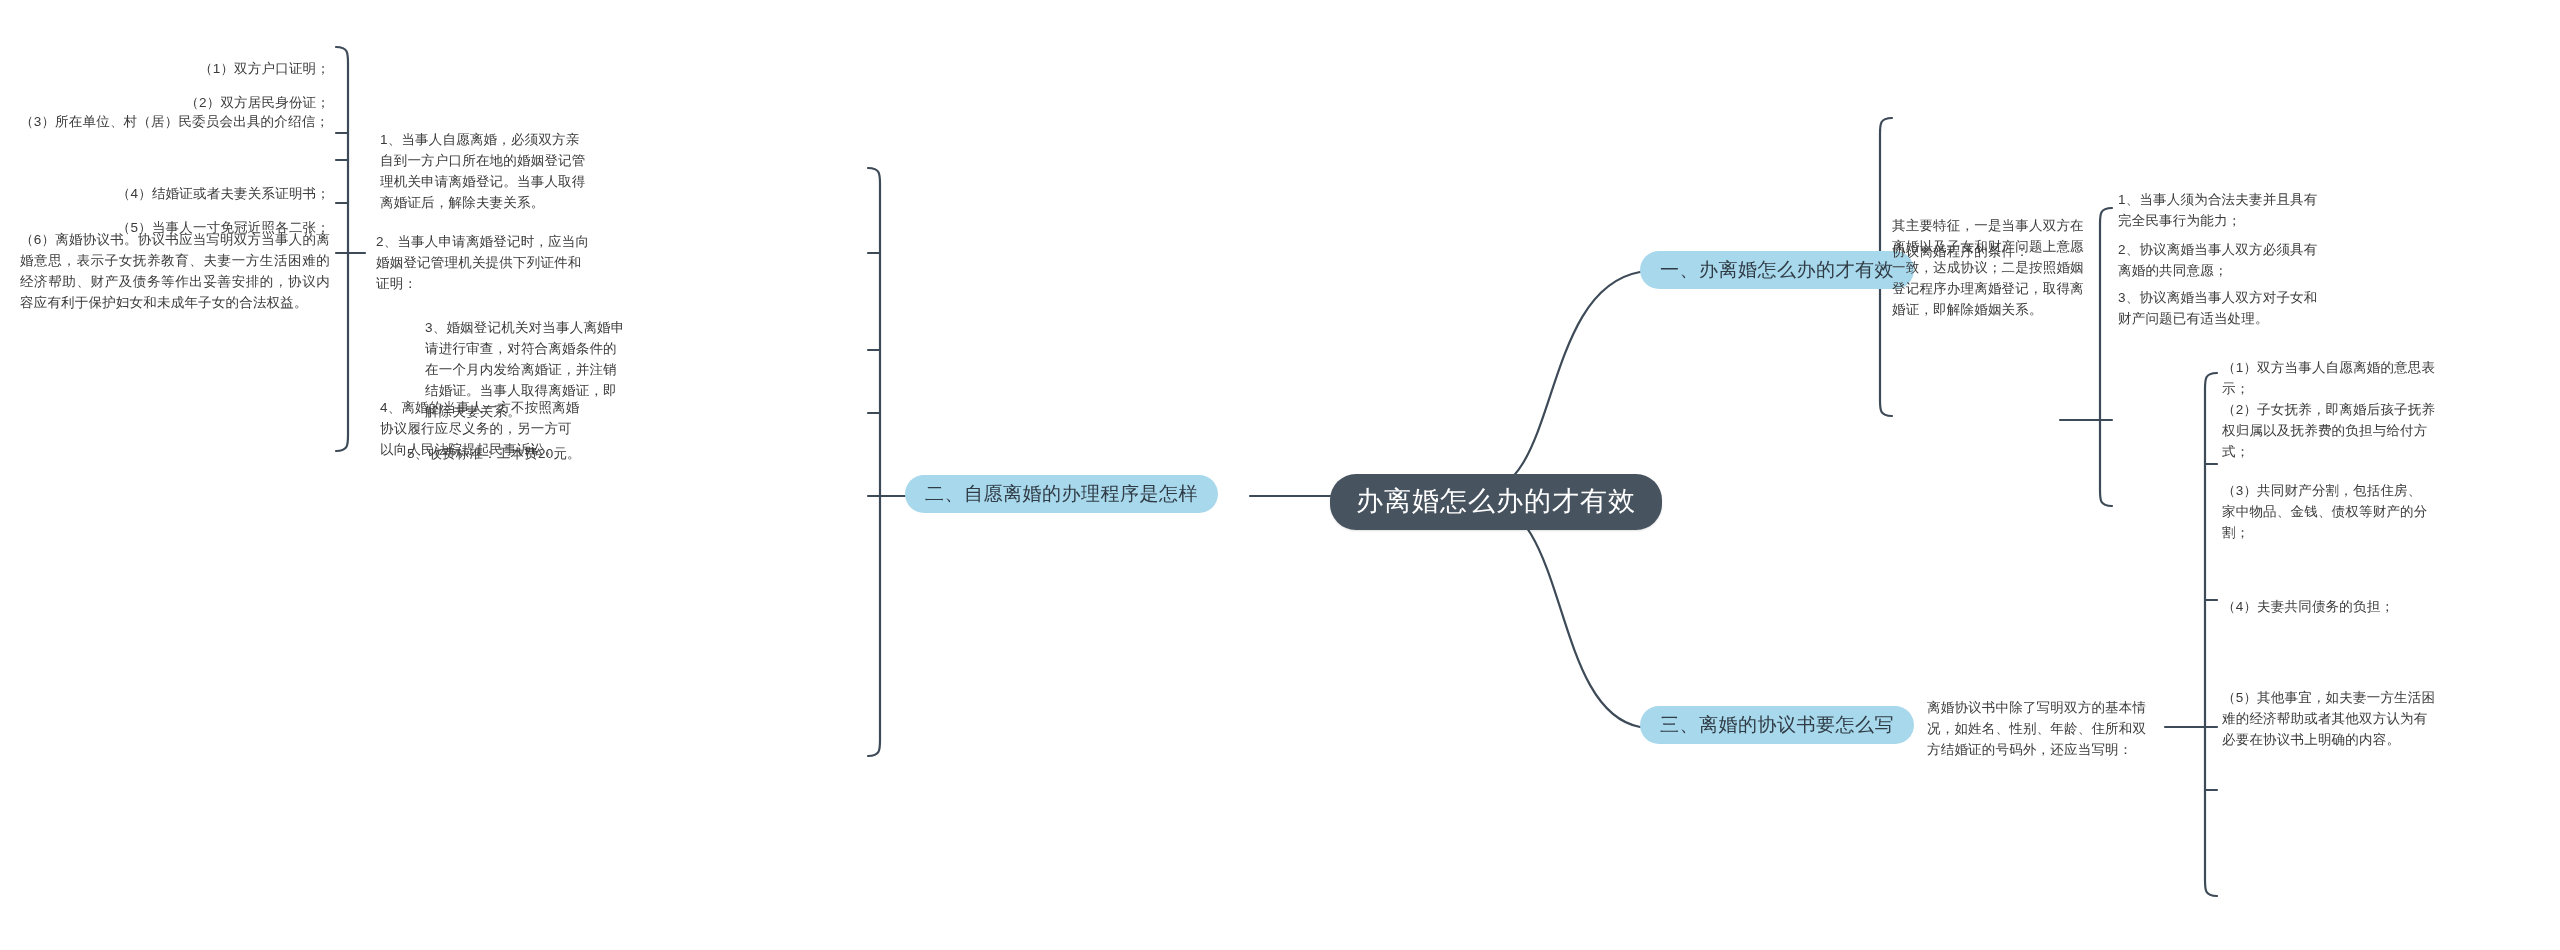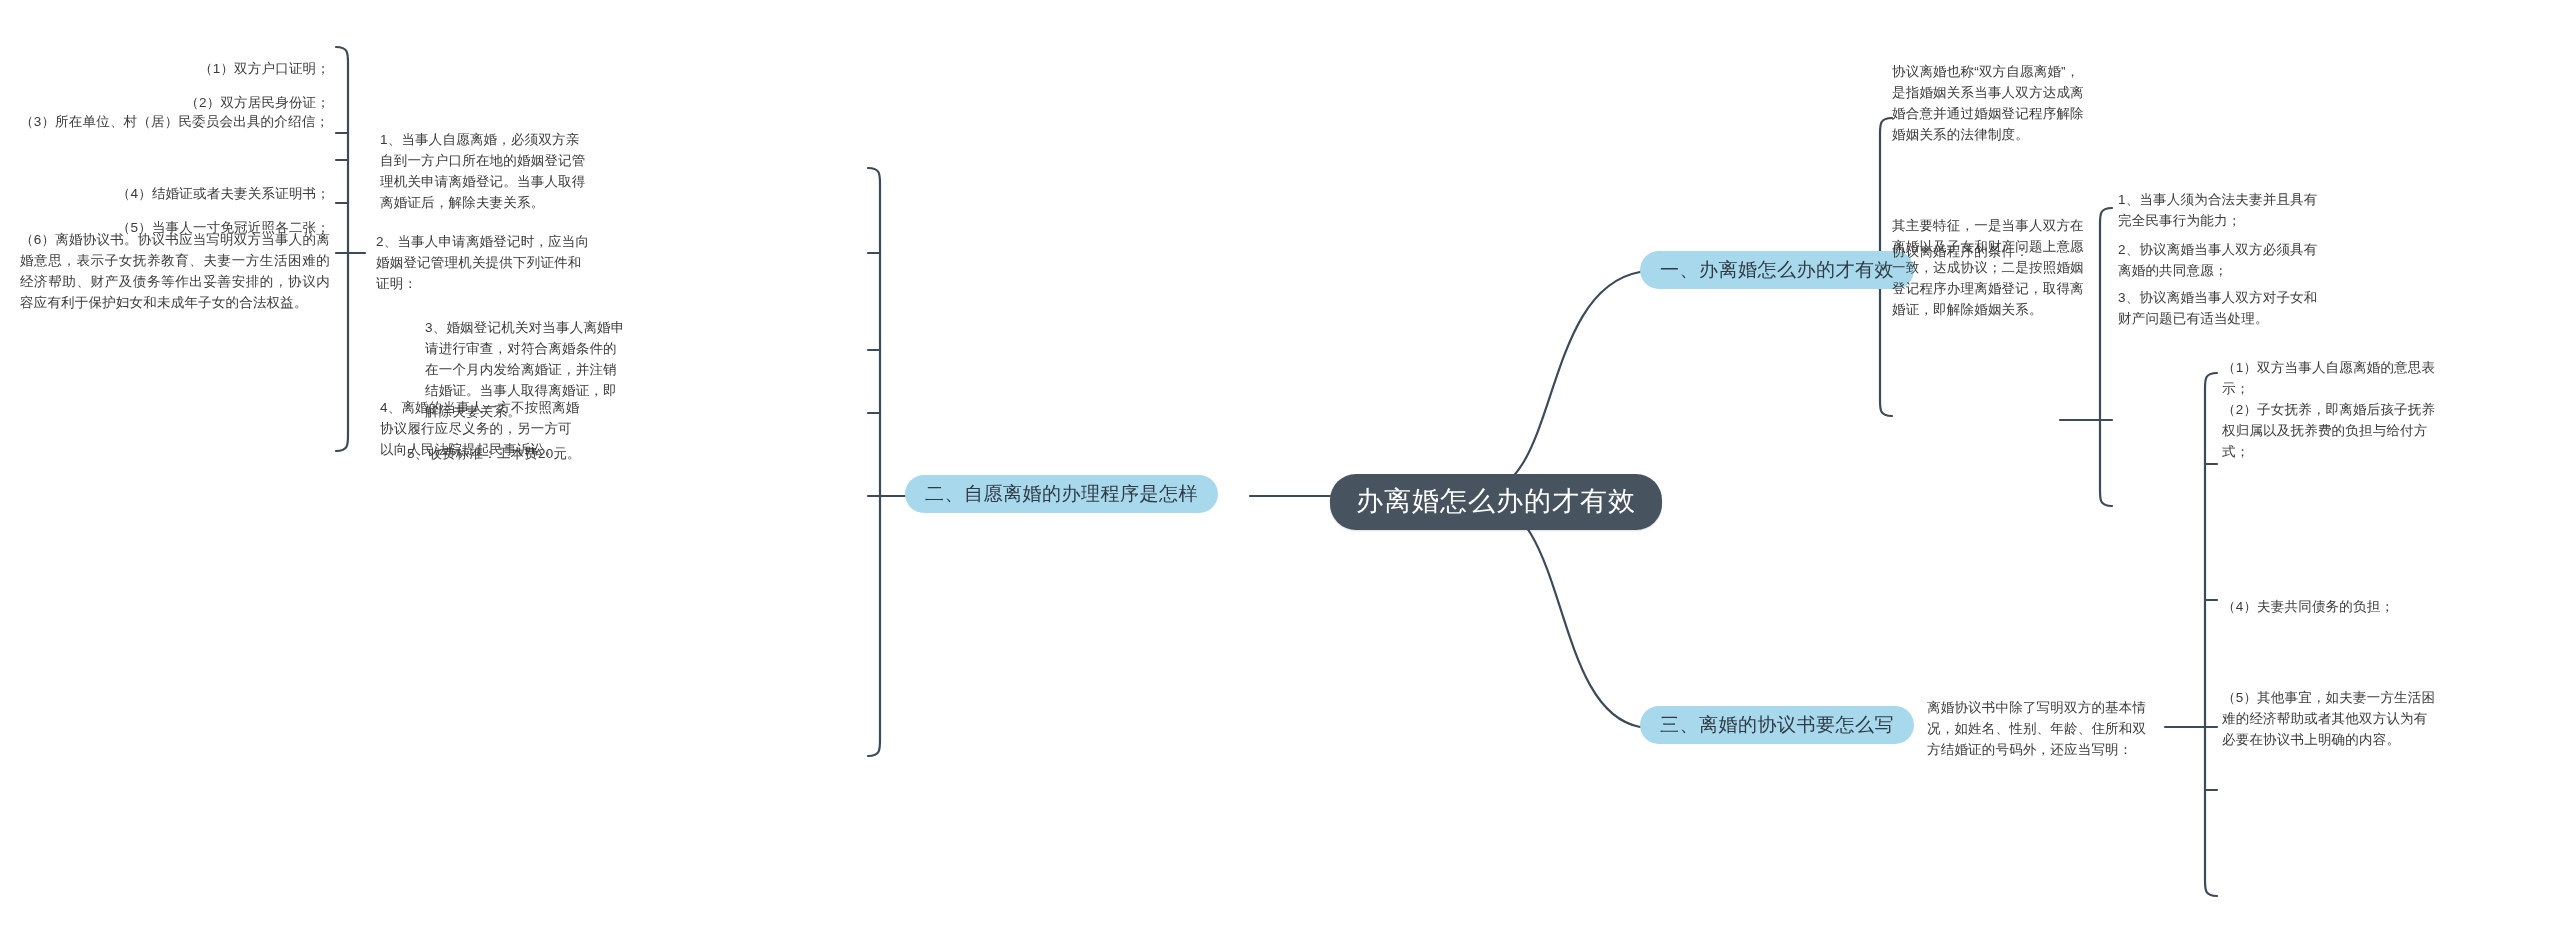--- a/index.html
+++ b/index.html
@@ -93,36 +93,36 @@
   </svg>
 
   <div class="node" style="left:1330px; top:474px;">
     <div class="root-pill">办离婚怎么办的才有效</div>
   </div>
 
   <div class="node" style="left:1640px; top:251px;">
     <div class="blue-pill">一、办离婚怎么办的才有效</div>
   </div>
 
-  <div class="node leaf ta-left" style="left:1892px; top:62px; width:195px;">协议离婚也称“双方自愿离婚”，是指婚姻关系当事人双方达成离婚合意并通过婚姻登记程序解除婚姻关系的法律制度。</div>
   <div class="node leaf ta-left" style="left:1892px; top:216px; width:200px;">其主要特征，一是当事人双方在离婚以及子女和财产问题上意愿一致，达成协议；二是按照婚姻登记程序办理离婚登记，取得离婚证，即解除婚姻关系。</div>
   <div class="node leaf ta-left" style="left:1892px; top:242px; width:160px;">协议离婚程序的条件：</div>
 
   <div class="node leaf ta-left" style="left:2118px; top:190px; width:200px;">1、当事人须为合法夫妻并且具有完全民事行为能力；</div>
   <div class="node leaf ta-left" style="left:2118px; top:240px; width:200px;">2、协议离婚当事人双方必须具有离婚的共同意愿；</div>
   <div class="node leaf ta-left" style="left:2118px; top:288px; width:210px;">3、协议离婚当事人双方对子女和财产问题已有适当处理。</div>
 
   <div class="node" style="left:1640px; top:706px;">
     <div class="blue-pill">三、离婚的协议书要怎么写</div>
   </div>
 
   <div class="node leaf ta-left" style="left:1900px; top:698px; width:225px;margin-left:27px;">离婚协议书中除了写明双方的基本情况，如姓名、性别、年龄、住所和双方结婚证的号码外，还应当写明：</div>
 
   <div class="node leaf ta-left" style="left:2222px; top:358px; width:225px;">（1）双方当事人自愿离婚的意思表示；</div>
   <div class="node leaf ta-left" style="left:2222px; top:400px; width:215px;">（2）子女抚养，即离婚后孩子抚养权归属以及抚养费的负担与给付方式；</div>
+  <div class="node leaf ta-left" style="left:2222px; top:481px; width:210px;">（3）共同财产分割，包括住房、家中物品、金钱、债权等财产的分割；</div>
   <div class="node leaf ta-left" style="left:2222px; top:597px; width:210px;">（4）夫妻共同债务的负担；</div>
   <div class="node leaf ta-left" style="left:2222px; top:688px; width:215px;">（5）其他事宜，如夫妻一方生活困难的经济帮助或者其他双方认为有必要在协议书上明确的内容。</div>
 
   <div class="node" style="left:905px; top:475px;">
     <div class="blue-pill">二、自愿离婚的办理程序是怎样</div>
   </div>
 
   <div class="node leaf ta-left" style="left:380px; top:130px; width:210px;">1、当事人自愿离婚，必须双方亲自到一方户口所在地的婚姻登记管理机关申请离婚登记。当事人取得离婚证后，解除夫妻关系。</div>
   <div class="node leaf ta-left" style="left:376px; top:232px; width:215px;">2、当事人申请离婚登记时，应当向婚姻登记管理机关提供下列证件和证明：</div>
   <div class="node leaf ta-left" style="left:380px; top:318px; width:205px;margin-left:45px;">3、婚姻登记机关对当事人离婚申请进行审查，对符合离婚条件的在一个月内发给离婚证，并注销结婚证。当事人取得离婚证，即解除夫妻关系。</div>

